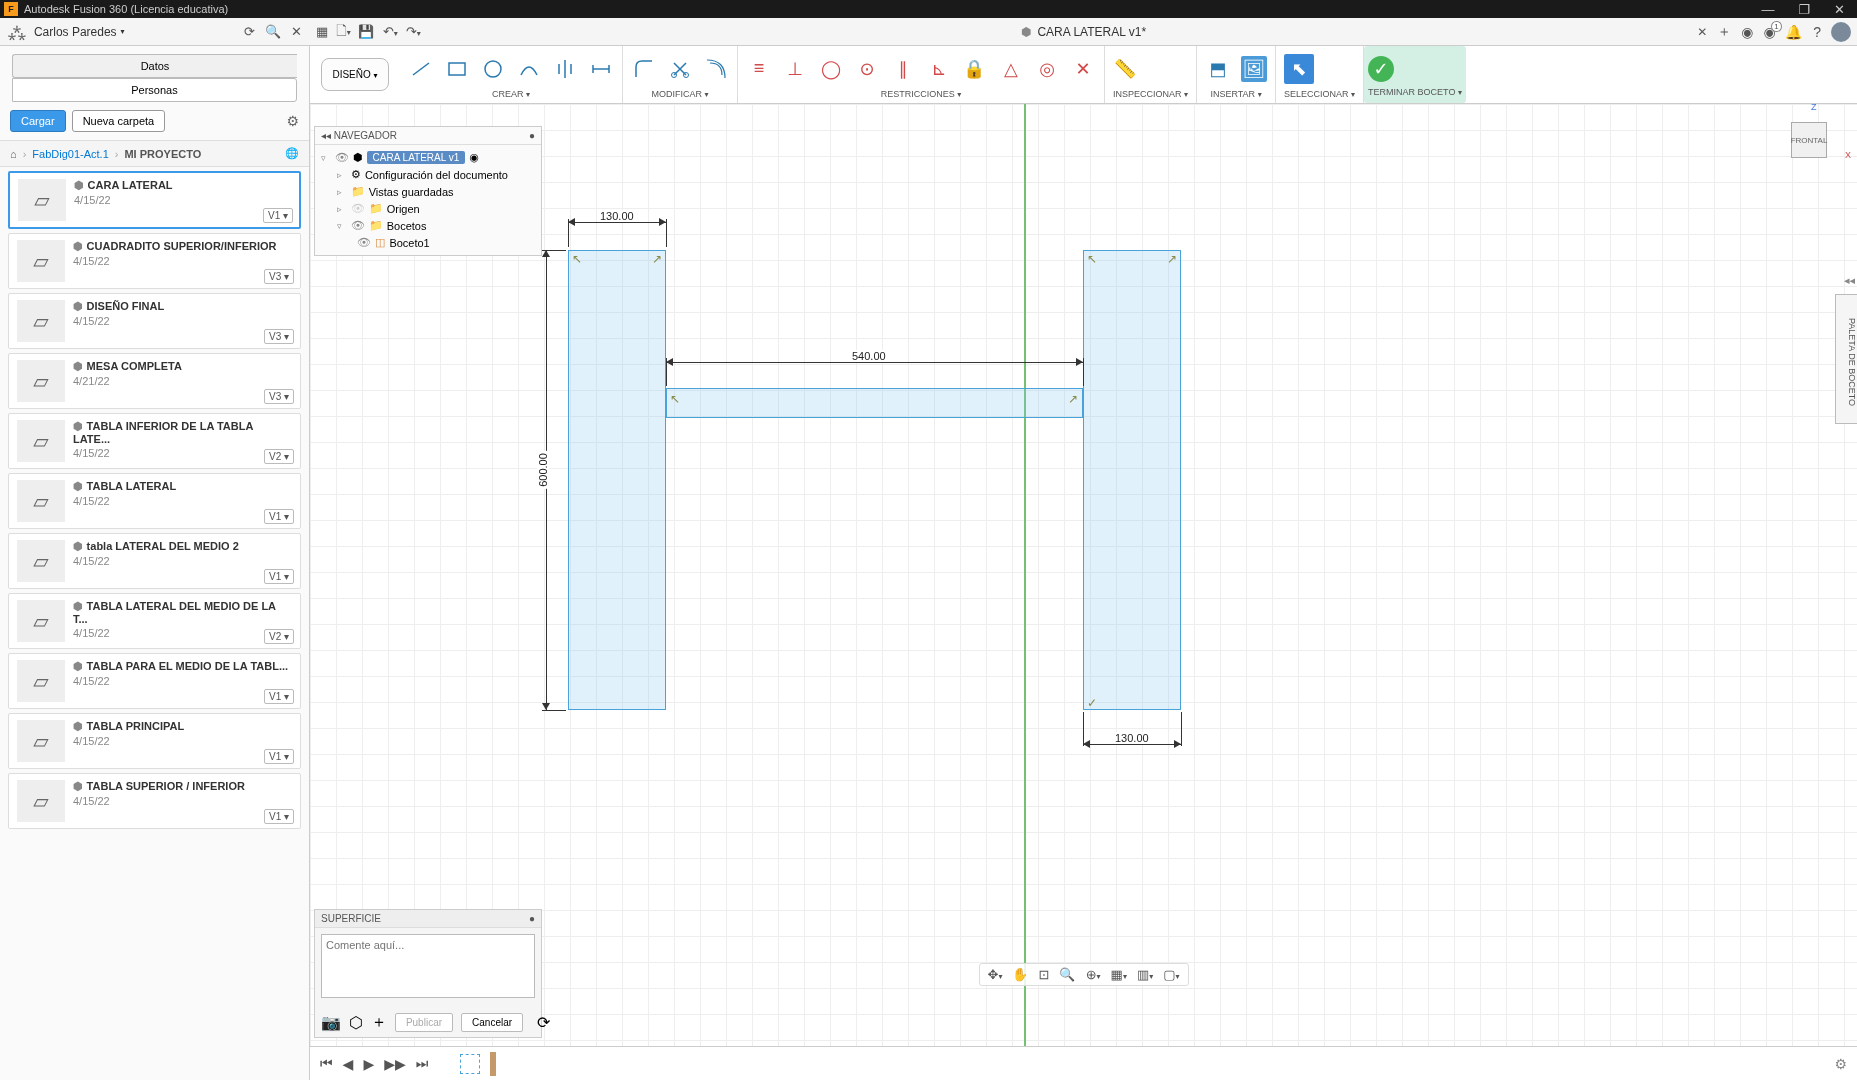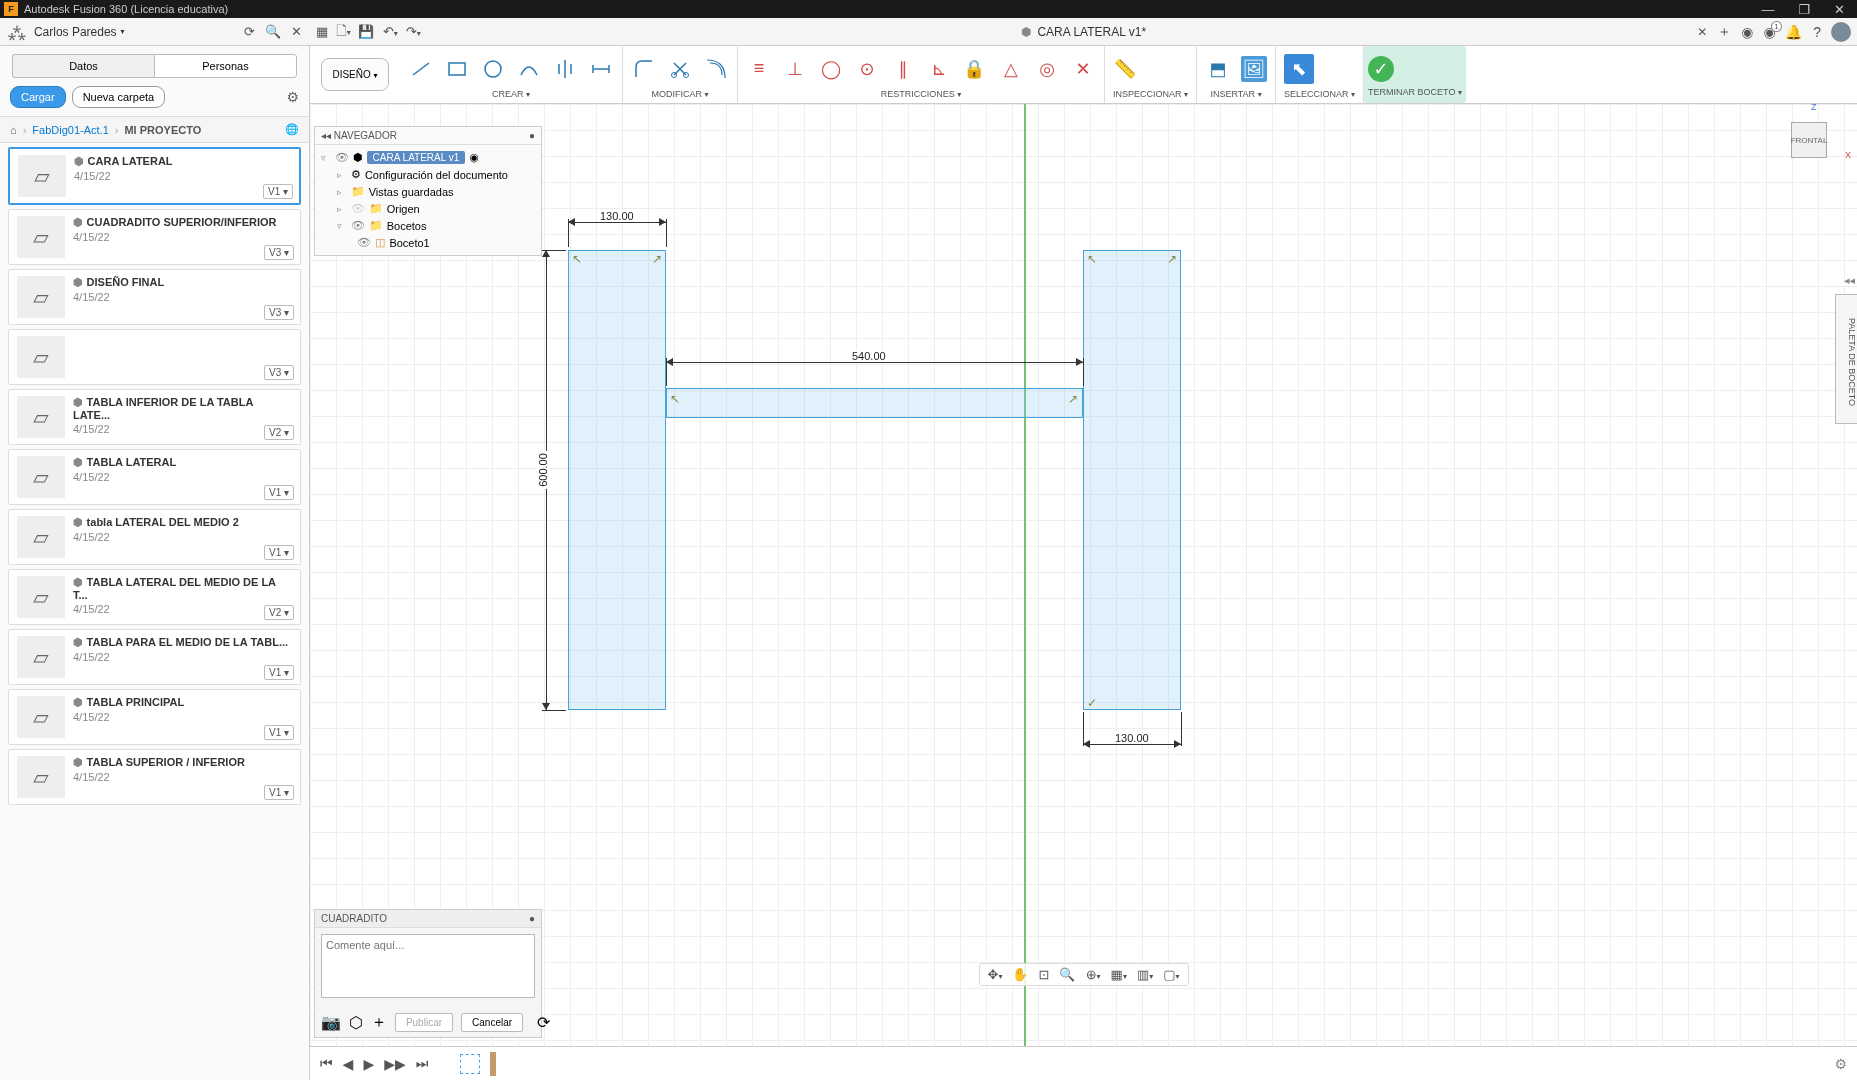--- a/index.html
+++ b/index.html
@@ -20,27 +20,27 @@
 .topbar-center .qat { display:flex; gap:8px; align-items:center; color:#555; font-size:13px; }
 .topbar-center .doctab { position:absolute; left:50%; transform:translateX(-50%); font-size:12px; color:#333; display:flex; align-items:center; gap:6px; }
 .topbar-center .tab-right { margin-left:auto; display:flex; gap:10px; align-items:center; color:#555; font-size:14px; }
 .avatar { width:20px; height:20px; border-radius:50%; background:#7b8a9b; }
 
 
 .main { display:flex; height:calc(1080px - 18px - 28px); }
 
 
 .datapanel { width:310px; background:#fafafa; border-right:1px solid #ccc; display:flex; flex-direction:column; }
-.dp-tabs { display:flex; padding:8px 12px 0; }
+.dp-tabs { display:flex; padding:8px 12px 0;flex-direction:column; }
 .dp-tab { flex:1; border:1px solid #bbb; background:#fff; font-size:11px; padding:5px 0; text-align:center; cursor:default; }
 .dp-tab.active { background:#f0f0f0; }
 .dp-tab:first-child { border-right:none; border-radius:3px 0 0 3px; }
 .dp-tab:last-child { border-radius:0 3px 3px 0; }
 .dp-actions { display:flex; align-items:center; gap:6px; padding:8px 10px; }
-.dp-btn { font-size:11px; padding:4px 10px; border:1px solid #999; border-radius:9px; background:#fff; cursor:default; }
+.dp-btn { font-size:11px; padding:4px 10px; border:1px solid #999; border-radius:3px; background:#fff; cursor:default; }
 .dp-btn.primary { background:#3a99e8; border-color:#2c7bc0; color:#fff; }
 .dp-actions .gear { margin-left:auto; color:#666; font-size:14px; }
 .dp-bread { display:flex; align-items:center; gap:6px; padding:6px 10px; font-size:11px; color:#555; border-top:1px solid #ddd; border-bottom:1px solid #ddd; background:#f5f5f5; }
 .dp-bread .crumb { color:#0078d4; cursor:default; }
 .dp-bread .sep { color:#aaa; }
 .dp-bread .home { color:#666; }
 .dp-bread .globe { margin-left:auto; color:#666; }
 .dp-list { flex:1; overflow-y:auto; }
 .dp-item { display:flex; padding:6px 8px; border:1px solid #ddd; margin:4px 8px; background:#fff; border-radius:2px; position:relative; cursor:default; }
 .dp-item.sel { border:2px solid #3a99e8; }
@@ -214,20 +214,24 @@
         <div class="dp-item">
           <div class="dp-thumb">▱</div>
           <div class="dp-info">
             <div class="dp-name"><span class="cube">⬢</span>DISEÑO FINAL</div>
             <div class="dp-date">4/15/22</div>
           </div>
           <div class="dp-ver">V3 ▾</div>
         </div>
         <div class="dp-item">
           <div class="dp-thumb">▱</div>
+          <div class="dp-info">
+            <div class="dp-name"><span class="cube">⬢</span>MESA COMPLETA</div>
+            <div class="dp-date">4/21/22</div>
+          </div>
           <div class="dp-ver">V3 ▾</div>
         </div>
         <div class="dp-item">
           <div class="dp-thumb">▱</div>
           <div class="dp-info">
             <div class="dp-name"><span class="cube">⬢</span>TABLA INFERIOR DE LA TABLA LATE...</div>
             <div class="dp-date">4/15/22</div>
           </div>
           <div class="dp-ver">V2 ▾</div>
         </div>
@@ -494,21 +498,21 @@
         <div class="nav-row nav-indent2">
             <span class="eye">👁</span>
             <span style="color:#d88a3a;">◫</span>
             <span>Boceto1</span>
           </div>
       </div>
     </div>
 
     <div class="comments">
       <div class="nav-head">
-        <span>CUADRADITO</span>
+        <span>SUPERFICIE</span>
         <span class="collapse">●</span>
       </div>
       <textarea placeholder="Comente aquí..." style=""></textarea>
       <div class="crow">
         <span>📷</span>
         <span>⬡</span>
         <span>＋</span>
         <span class="cbtn disabled">Publicar</span>
         <span class="cbtn">Cancelar</span>
         <span style="margin-left:6px;">⟳</span>

